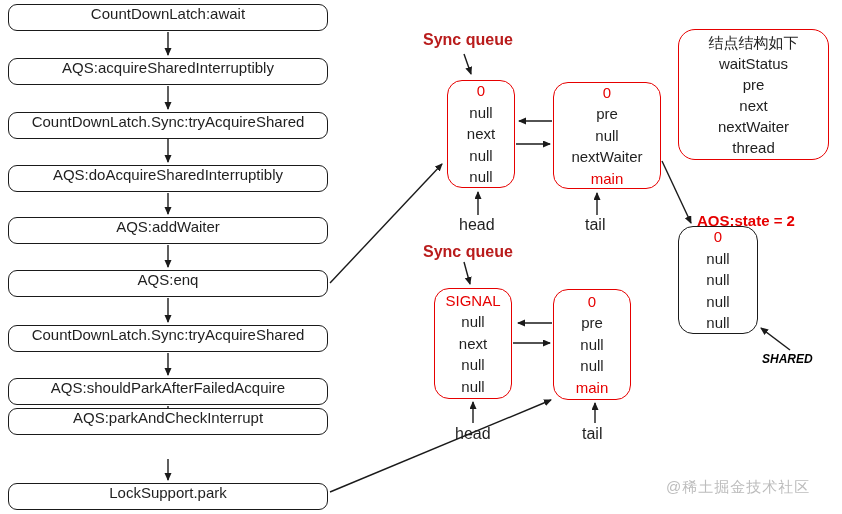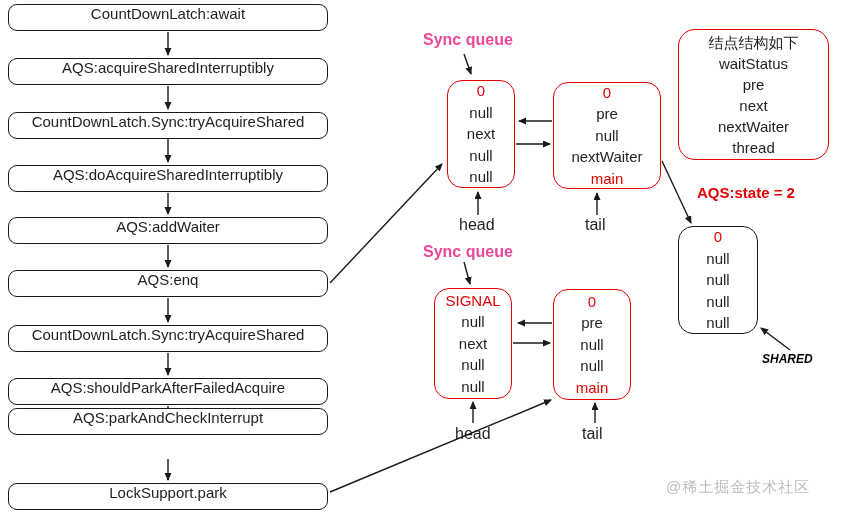--- a/index.html
+++ b/index.html
@@ -32,21 +32,21 @@
   .red { color:#e60000; }
 
   .legend {
     position:absolute; left:678px; top:29px; width:151px; height:131px;
     border:1.8px solid #e60000; border-radius:17px; background:#ffffff;
     display:flex; flex-direction:column; align-items:center; justify-content:center;
     font-size:15px; line-height:21px; text-align:center;
   }
 
   .lbl { position:absolute; white-space:nowrap; }
-  .sync-label { font-size:16px; font-weight:bold; color:#ec4899; }
+  .sync-label { font-size:16px; font-weight:bold; color:#b91c1c; }
   .ptr-label { font-size:16px; }
   .state-label { font-size:15px; font-weight:bold; color:#e60000; }
   .shared-label { font-size:12px; font-weight:bold; font-style:italic; color:#000; }
   .watermark { font-size:15px; color:#bdbdbd; letter-spacing:1px; }
 </style>
 </head>
 <body>
 
 <div class="canvas">
 
@@ -160,21 +160,21 @@
 
   <div class="legend">
     <span class="row">结点结构如下</span>
     <span class="row">waitStatus</span>
     <span class="row">pre</span>
     <span class="row">next</span>
     <span class="row">nextWaiter</span>
     <span class="row">thread</span>
   </div>
 
-  <div class="lbl state-label" style="left:697px;top:184px">AQS:state = 2</div>
+  <div class="lbl state-label" style="left:697px;top:212px">AQS:state = 2</div>
 
   <div class="node black-border" style="left:678px;top:226px;width:80px;height:108px">
     <span class="row red">0</span>
     <span class="row">null</span>
     <span class="row">null</span>
     <span class="row">null</span>
     <span class="row">null</span>
   </div>
 
   <div class="lbl shared-label" style="left:762px;top:352px">SHARED</div>

